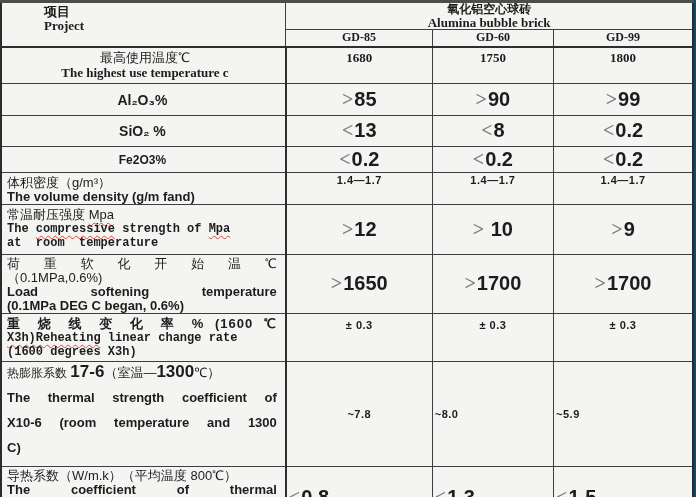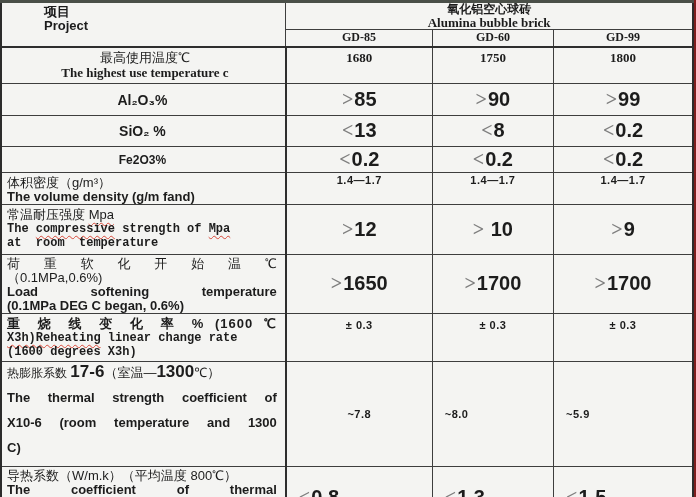--- a/index.html
+++ b/index.html
@@ -1,28 +1,28 @@
 <!DOCTYPE html>
 <html><head>
 <meta charset="utf-8">
 <style>
   html,body { margin:0; padding:0; background:#ffffff; }
-  .sheet { width:696px; height:497px; background:#7f1d1d; overflow:hidden; box-sizing:border-box; }
+  .sheet { width:696px; height:497px; background:#0c4a6e; overflow:hidden; box-sizing:border-box; }
   table { border-collapse:collapse; table-layout:fixed; width:694px;
           background:#f4f4f2; color:#1c1c1c;
           font-family:"Liberation Sans", sans-serif; }
   table { border:2px solid #2b2b2b; border-top:3px solid #4a4f48; border-bottom:4px solid #141414; }
   td { border:1px solid #3e3e3e; padding:0; vertical-align:middle; overflow:hidden; }
 
   
   tr.hdr1 { height:26px; }
   tr.hdr2 { height:17px; }
   td.projcell { vertical-align:top; padding:2px 0 0 42px; }
   .proj-cn { font-size:13px; font-weight:700; line-height:14px; }
-  .proj-en { font-family:Liberation Sans, sans-serif; font-size:13px; font-weight:700; line-height:14px; }
+  .proj-en { font-family:Liberation Serif, serif; font-size:13px; font-weight:700; line-height:14px; }
   td.prodcell { text-align:center; vertical-align:middle; }
   .prod-cn { font-size:12px; font-weight:700; line-height:13px; }
   .prod-en { font-family:"Liberation Serif",serif; font-size:13px; font-weight:700; line-height:13px; }
   td.gd { text-align:center; font-family:"Liberation Serif",serif; font-weight:700; font-size:12px;
           border-bottom:2px solid #2e2e2e; }
   td.projcell { border-bottom:2px solid #2e2e2e; }
 
   
   td.lbl { vertical-align:top; padding:2px 2px 0 5px; border-right:2px solid #2e2e2e; }
   td.lbl.center { text-align:center; vertical-align:middle; padding-left:0; }
@@ -41,21 +41,21 @@
   .wavy { text-decoration-line:underline; text-decoration-style:wavy; text-decoration-color:#d84a3a;
           text-decoration-thickness:1px; text-underline-offset:3px; }
 
   
   td.val { text-align:center; }
   td.val .num { white-space:pre; }
   td.val.big { font-size:20px; font-weight:700; }
   td.val.serif { font-family:"Liberation Serif",serif; font-size:13px; font-weight:700; }
   td.val.small { font-size:11px; font-weight:700; letter-spacing:0.5px; }
   td.val.top { vertical-align:top; padding-top:2px; }
-  td.val.a-left { text-align:left; padding-left:12px; }
+  td.val.a-left { text-align:left; padding-left:2px; }
   td.val .pre { color:#7e7e7e; font-family:"Liberation Serif",serif; font-weight:700; margin-right:1px; }
 
   
   tr[data-name="row-max-temp"] td { height:33px;text-align:center; }
   tr[data-name="row-al2o3"] td { height:29px; }
   tr[data-name="row-sio2"] td { height:28px; }
   tr[data-name="row-fe2o3"] td { height:23px; }
   tr[data-name="row-density"] td { height:27px; }
   tr[data-name="row-density"] td.val { vertical-align:top; padding-top:1px;margin-top:20px; }
   tr[data-name="row-compressive"] td { height:47px; }

